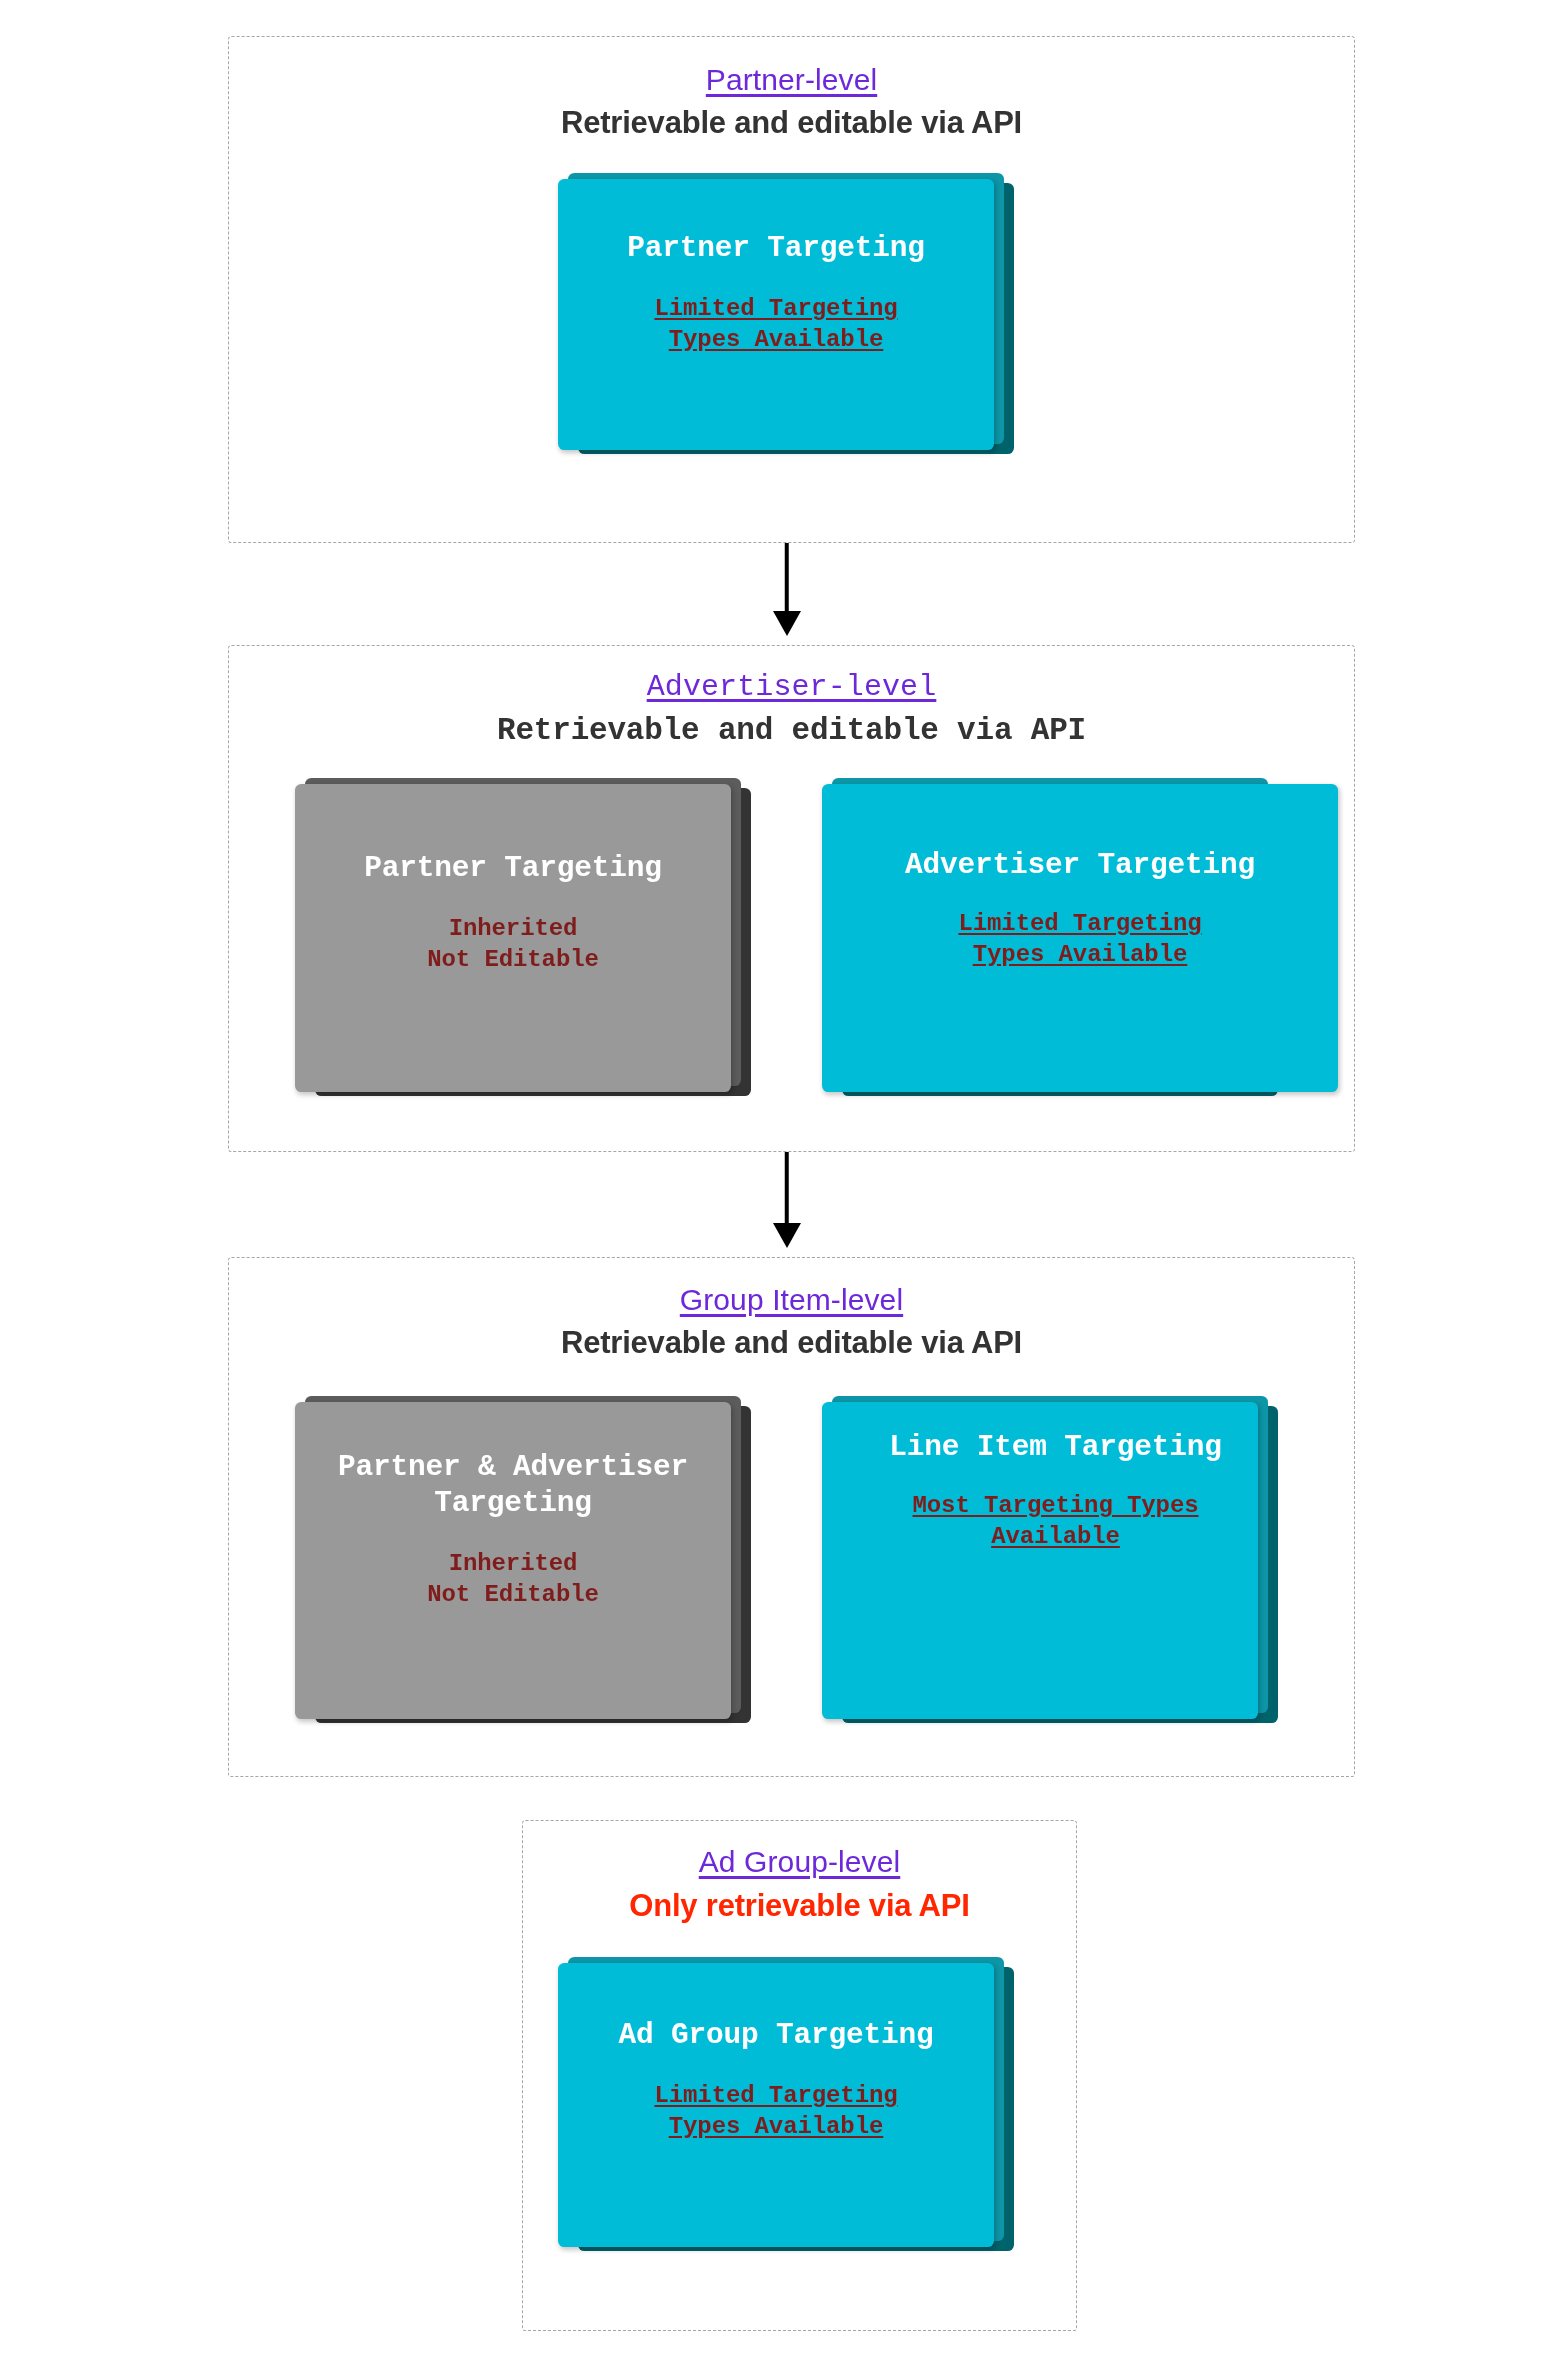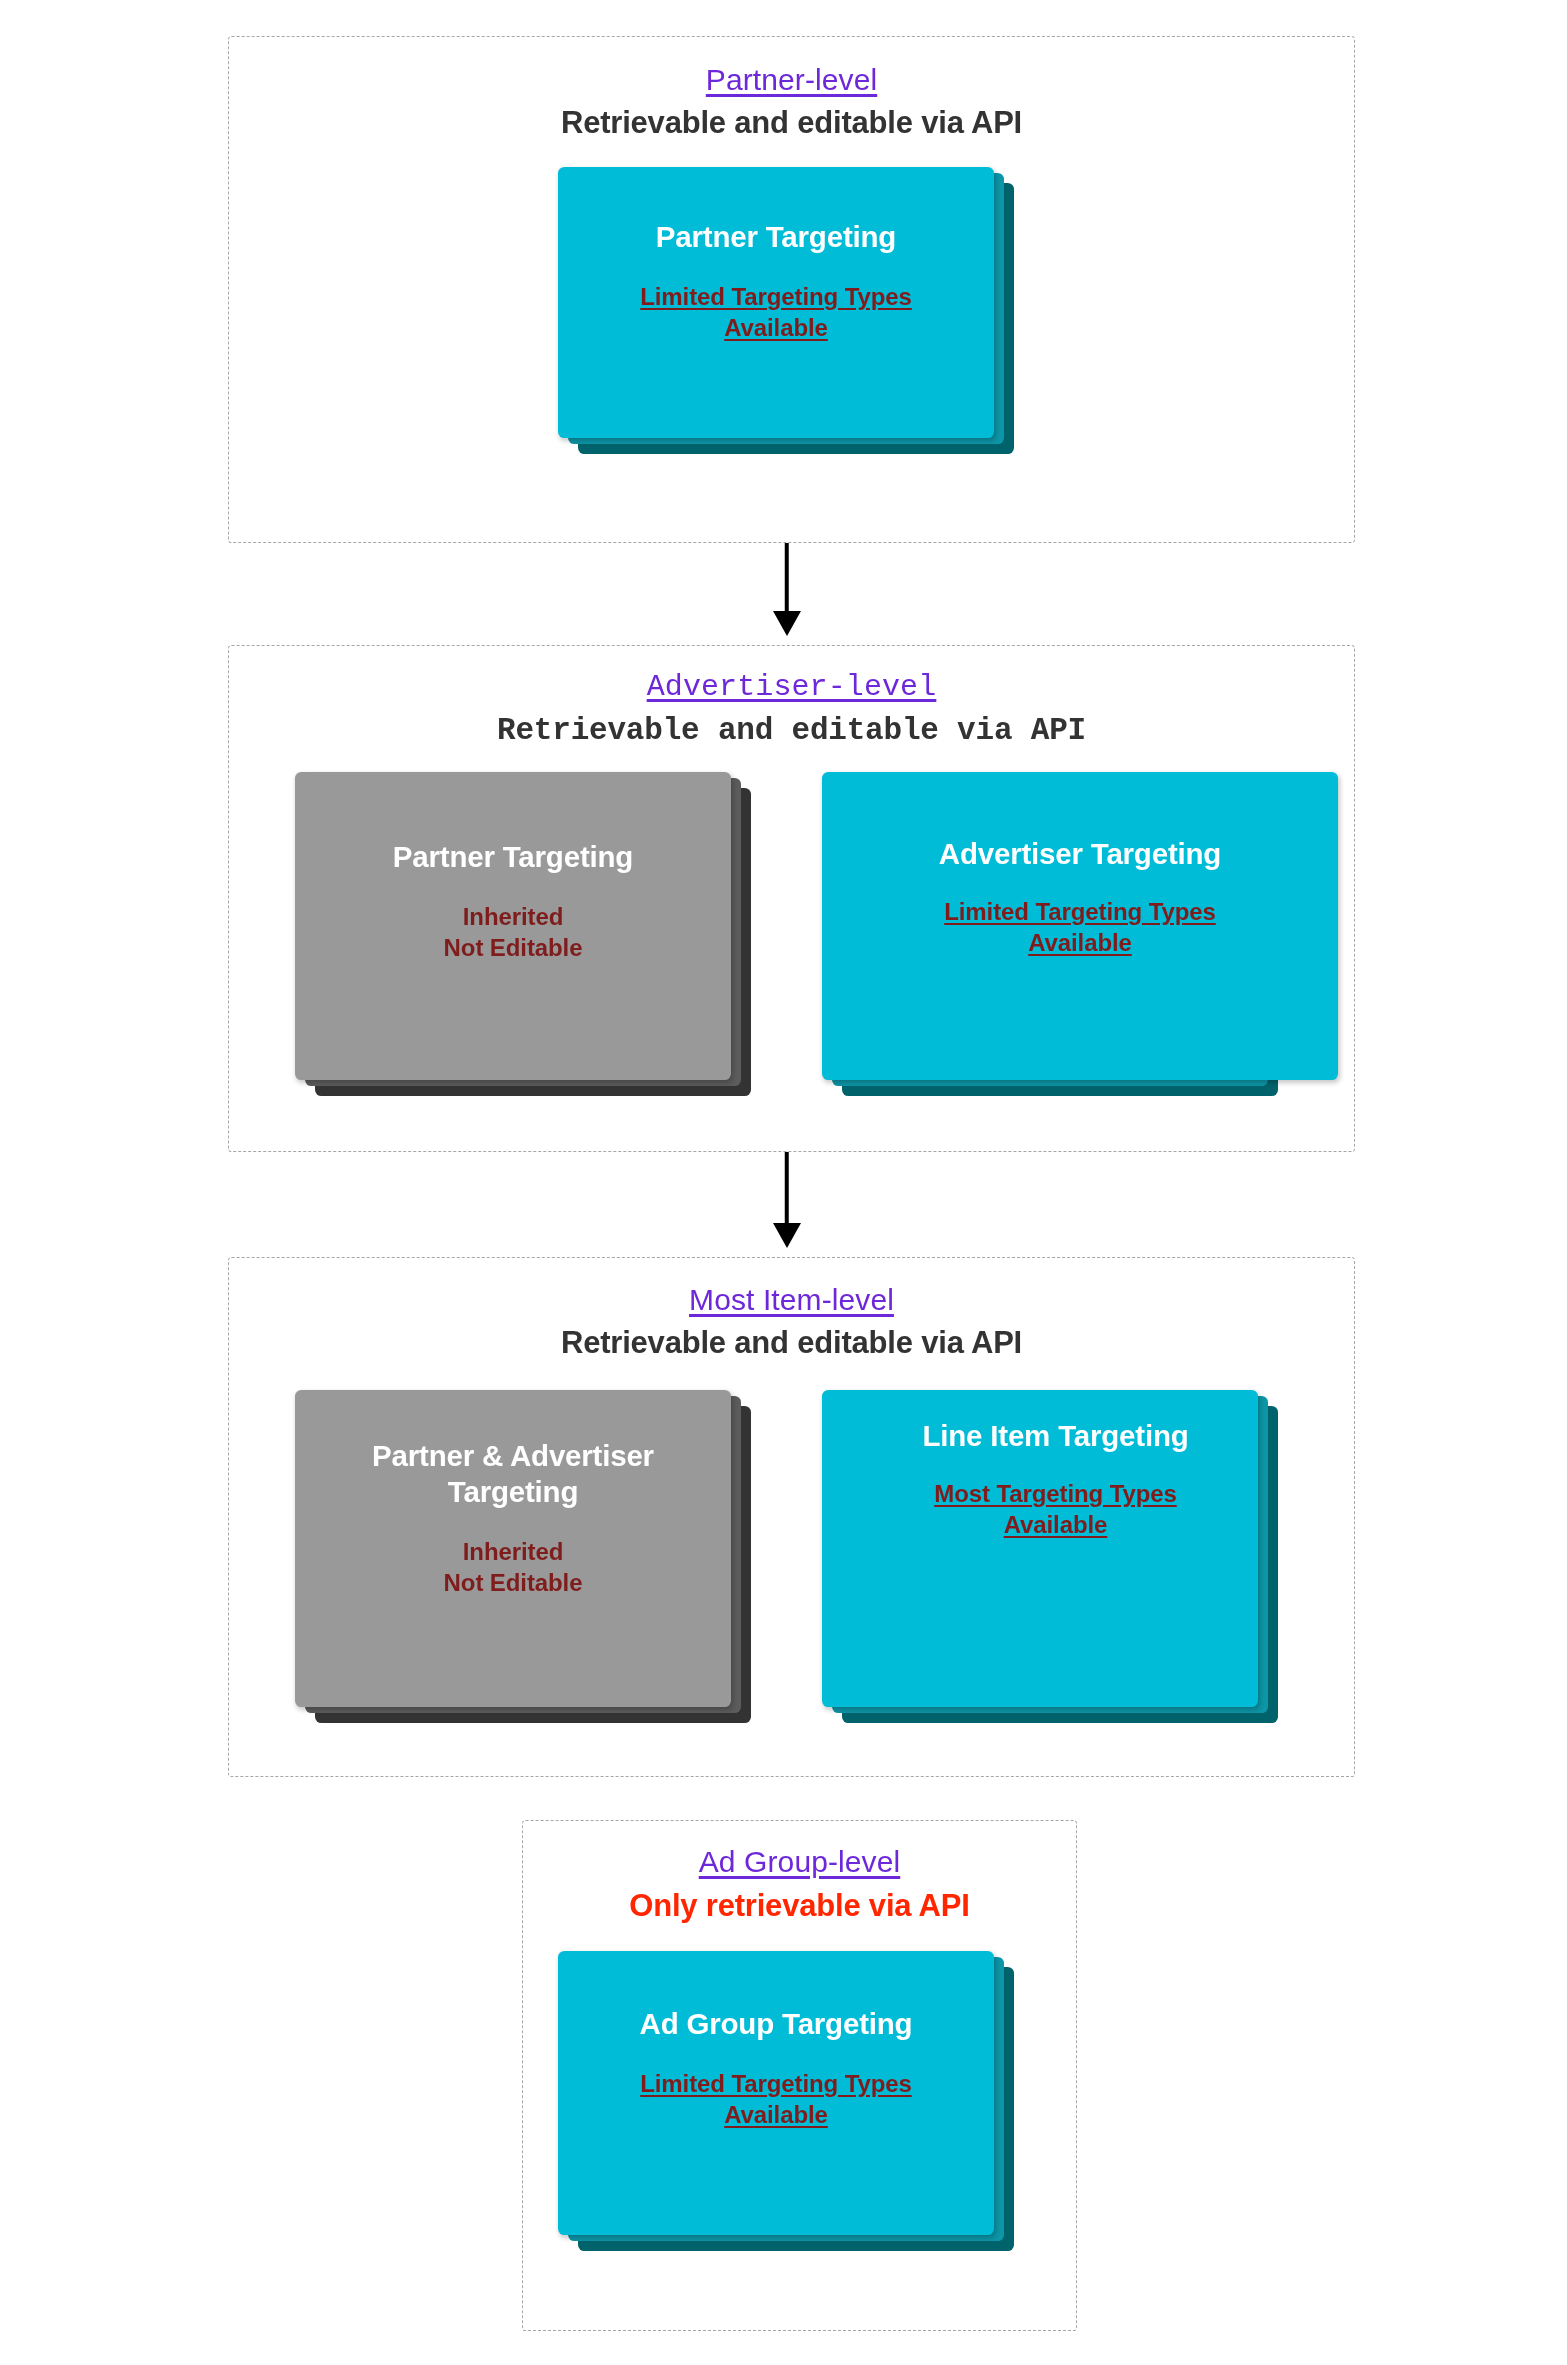--- a/index.html
+++ b/index.html
@@ -51,22 +51,23 @@
 
   
   .stack{position:absolute;}
   .stack .layer{
     position:absolute;
     border-radius:6.3px;
     box-sizing:border-box;
   }
   .stack .layer.back{left:19.6px;top:19.6px;}
   .stack .layer.mid {left:9.8px;top:9.8px;}
-  .stack .layer.front{left:0;top:4px;
+  .stack .layer.front{left:0;top:16px;
     box-shadow:1.8px 2.7px 5.4px rgba(0,0,0,0.22);
+    font-family:Liberation Mono, monospace;
   }
 
   
   .teal .back{background:#00636c;}
   .teal .mid {background:#0d96a7;}
   .teal .front{background:#00bcd7;}
   
   .grey .back{background:#333333;}
   .grey .mid {background:#5c5c5c;}
   .grey .front{background:#999999;}
@@ -169,21 +170,21 @@
     </div>
   </div>
 
   <div class="arrow" style="left:755px;top:1152px;width:63px;height:96px;">
     <div class="shaft" style="height:73px;"></div>
     <div class="head"></div>
   </div>
 
   <div class="level-box lvl3">
     <div class="level-header h3">
-      <span class="lh-title">Most Item-level</span>
+      <span class="lh-title">Group Item-level</span>
       <span class="lh-sub">Retrievable and editable via API</span>
     </div>
   </div>
 
   <div class="stack grey" style="left:295px;top:1386px;width:455px;height:357px;">
     <div class="layer back" style="width:436px;height:317px;"></div>
     <div class="layer mid" style="width:436px;height:317px;"></div>
     <div class="layer front" style="width:436px;height:317px;">
       <div class="card-body" style="padding-top:48px;">
         <div class="card-title" style="max-width:357px;">Partner &amp; Advertiser Targeting</div>

